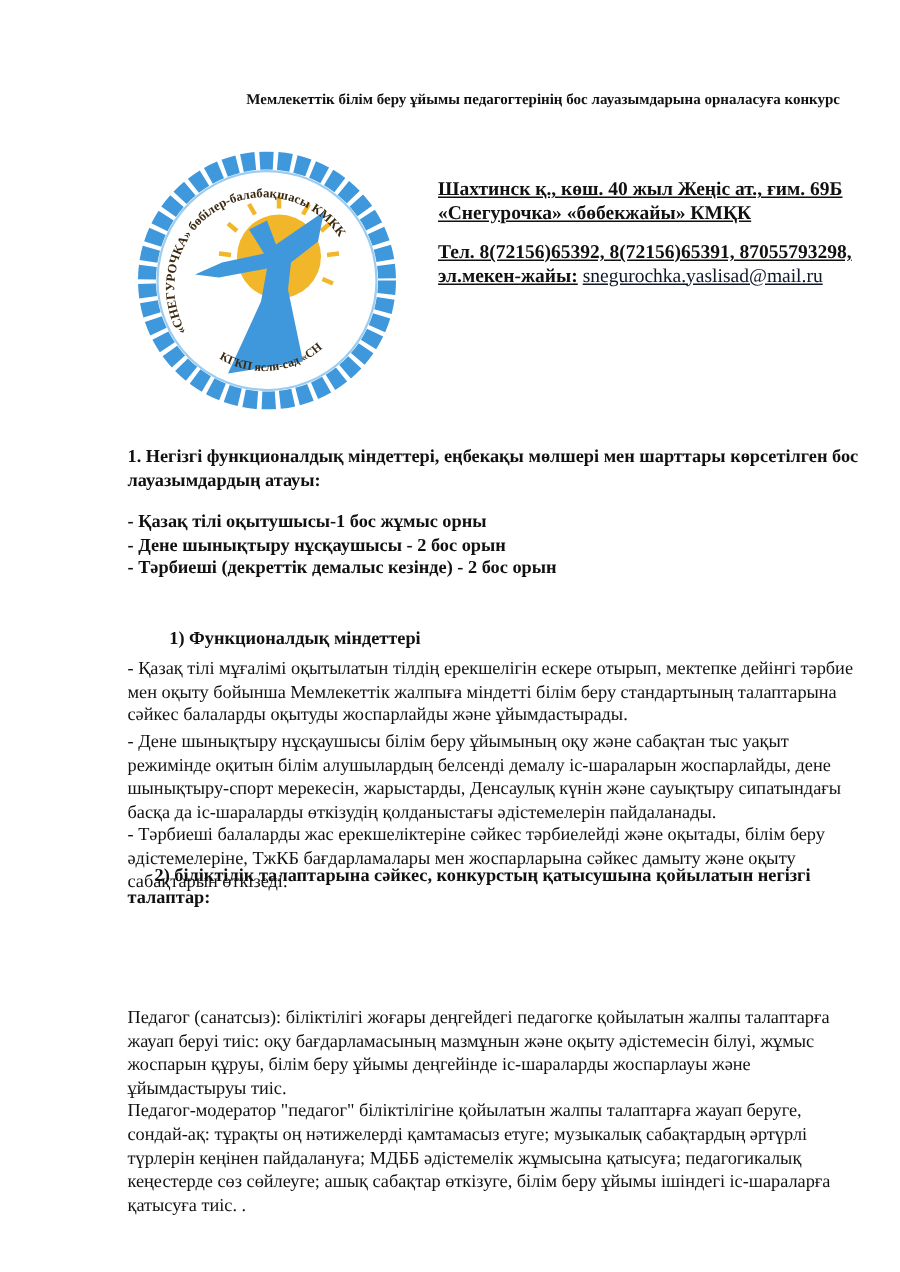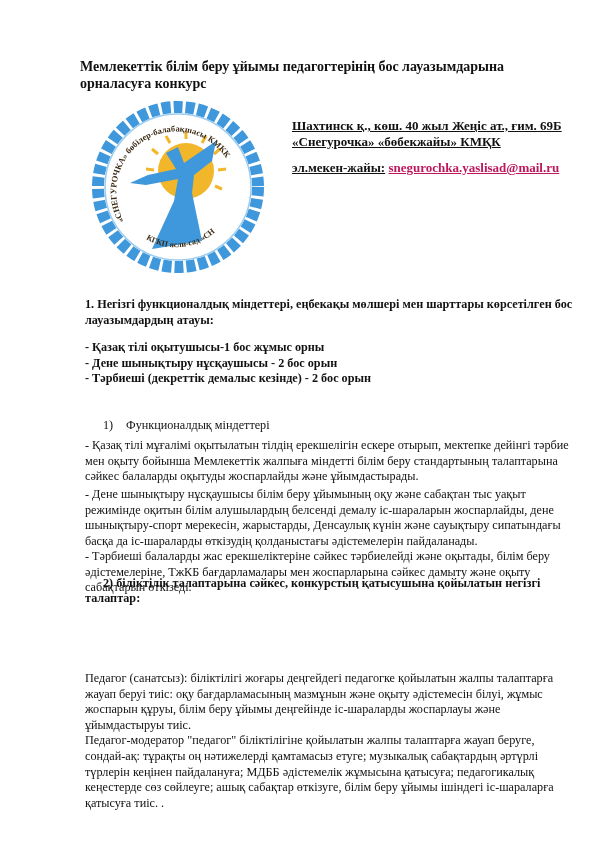--- a/index.html
+++ b/index.html
@@ -1,30 +1,30 @@
 <!DOCTYPE html>
 <html><head>
 <meta charset="utf-8">
 <style>
   html, body { margin: 0; padding: 0; background: #ffffff; }
   body { width: 600px; height: 848px; position: relative; overflow: hidden;
          font-family: "Liberation Serif", "DejaVu Serif", serif; color: #111; }
   .title { position: absolute; left: 80px; width: 480px; top: 58px;
-           text-align: left; font-weight: bold; font-size: 14px; line-height: 17px; }
+           text-align: right; font-weight: bold; font-size: 10px; line-height: 17px; }
   .logo { position: absolute; left: 86px; top: 101px; width: 184px; height: 172px; }
   .contact { position: absolute; left: 292px; top: 118px; width: 300px;
              font-size: 13px; line-height: 15.5px; }
   .contact .u { font-weight: bold; text-decoration: underline; }
   .contact .gap { height: 11px; }
-  .contact .email { font-weight: bold; text-decoration: underline; color: #be185d; }
+  .contact .email { font-weight: normal; text-decoration: underline; color: #0f172a; }
   .sec1 { position: absolute; left: 85px; top: 296px; width: 500px;
           font-weight: bold; font-size: 12.2px; line-height: 16px; }
   .vacancies { position: absolute; left: 85px; top: 340px; width: 500px;
                font-weight: bold; font-size: 12.2px; line-height: 15.5px; }
-  .h1 { position: absolute; left: 103px; top: 418px; font-weight: normal; font-size: 12.2px; }
+  .h1 { position: absolute; left: 103px; top: 418px; font-weight: bold; font-size: 12.2px; text-align: right; }
   .h1 .num { display: inline-block; width: 20px; }
   .para { position: absolute; left: 85px; width: 490px; font-size: 12.2px; line-height: 15.6px; }
   .p1 { top: 438px; }
   .p2 { top: 487px; }
   .p3 { top: 549px; }
   .h2 { position: absolute; left: 85px; top: 576px; width: 495px; font-weight: bold;
         font-size: 12.2px; line-height: 15px; text-indent: 18px; }
   .p4 { top: 671px; }
 </style>
 </head>
@@ -60,20 +60,21 @@
   </text>
   <text font-family="Liberation Serif, serif" font-size="8" font-weight="bold" fill="#3b2a12">
     <textPath href="#arcBot">КГКП ясли-сад «СНЕГУРОЧКА»</textPath>
   </text>
 </svg>
 
 <div class="contact">
   <div class="u">Шахтинск қ., көш. 40 жыл Жеңіс ат., ғим. 69Б</div>
   <div class="u">«Снегурочка» «бөбекжайы» КМҚК</div>
   <div class="gap"></div>
+  <div class="u">Тел. 8(72156)65392,  8(72156)65391, 87055793298,</div>
   <div>
     <span class="u">эл.мекен-жайы:</span>
     <span class="email">snegurochka.yaslisad@mail.ru</span>
   </div>
 </div>
 
 <div class="sec1">1. Негізгі функционалдық міндеттері, еңбекақы мөлшері мен шарттары көрсетілген бос лауазымдардың атауы:</div>
 
 <div class="vacancies">
   <div>- Қазақ тілі оқытушысы-1 бос жұмыс орны</div>

